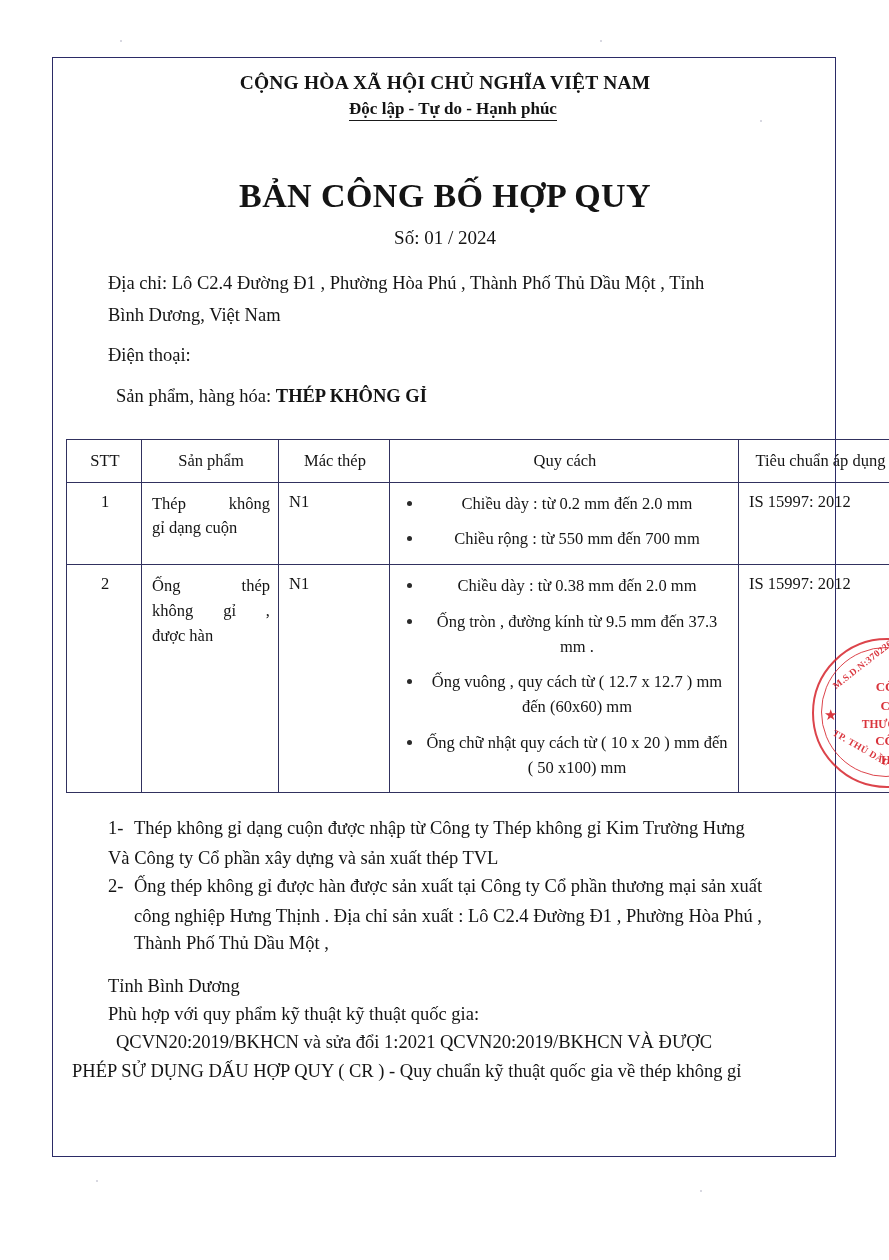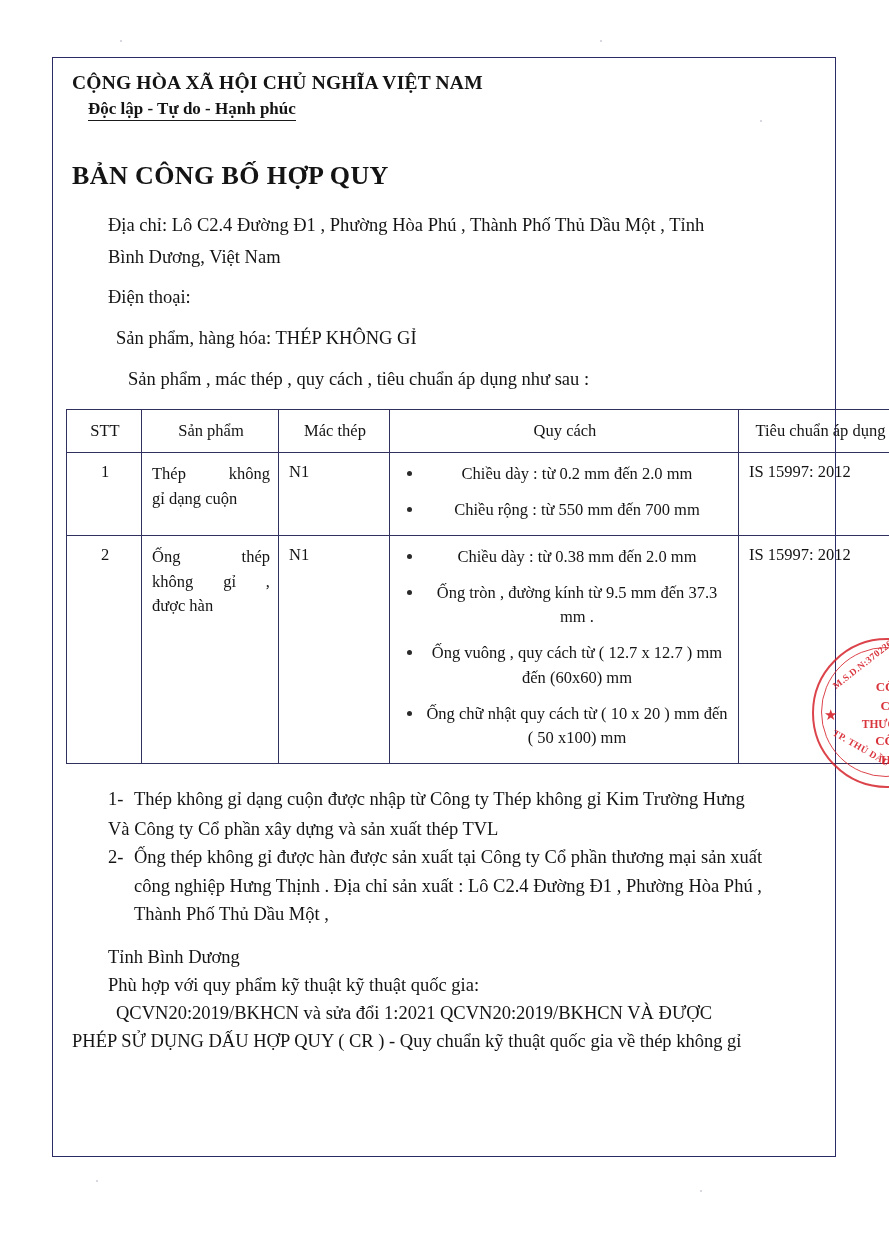--- a/index.html
+++ b/index.html
@@ -34,61 +34,61 @@
     box-sizing: border-box;
   }
 
   .content {
     position: absolute;
     left: 72px;
     top: 66px;
     width: 746px;
   }
 
-  .center { text-align: left; }
+  .center { text-align: center; }
 
   .natl-title {
     font-weight: bold;
     font-size: 19.5px;
     letter-spacing: 0.2px;
     margin: 6px 0 0 0;
   }
   .natl-sub {
     font-weight: bold;
     font-size: 17px;
     margin: 5px 0 0 16px;
     display: inline-block;
     border-bottom: 1.4px solid #1a1a1a;
     padding-bottom: 1px;
   }
 
   .doc-title {
     font-weight: bold;
-    font-size: 26px;
-    margin: 40px 0 0 0;
+    font-size: 34px;
+    margin: 56px 0 0 0;
     letter-spacing: 0.4px;
   }
   .doc-number {
     font-size: 19px;
     margin: 12px 0 0 0;
   }
 
   .body-block {
     margin-top: 20px;
     font-size: 18.5px;
     line-height: 1.55;
   }
   .body-line {
     margin: 0 0 3px 0;
   }
   .indent-1 { padding-left: 36px; }
   .indent-2 { padding-left: 44px; }
   .indent-3 { padding-left: 56px; }
 
-  .bold { font-weight: normal; }
+  .bold { font-weight: bold; }
 
   .gap-sm { height: 9px; }
 
   
   table.spec {
     border-collapse: collapse;
     width: 739px;
     margin-top: 16px;
     margin-left: -6px;
     font-size: 16.5px;
@@ -255,37 +255,37 @@
 <div class="page">
 
   <div class="sheet-border"></div>
 
   <div class="content">
 
     <div class="center">
       <div class="natl-title">CỘNG HÒA XÃ HỘI CHỦ NGHĨA VIỆT NAM</div>
       <div><span class="natl-sub">Độc lập - Tự do - Hạnh phúc</span></div>
       <div class="doc-title">BẢN CÔNG BỐ HỢP QUY</div>
+      <div class="doc-number">Số: 01 / 2024</div>
     </div>
 
     <div class="body-block">
       <div class="body-line indent-1">
         <span>Địa chỉ: </span><span>Lô C2.4 Đường Đ1 , Phường Hòa Phú , Thành Phố Thủ Dầu Một , Tỉnh</span>
       </div>
       <div class="body-line indent-1">Bình Dương, Việt Nam</div>
       <div class="gap-sm"></div>
       <div class="body-line indent-1">
         <span>Điện thoại:</span>
       </div>
       <div class="gap-sm"></div>
       <div class="body-line indent-2">
         <span>Sản phẩm, hàng hóa: </span><span class="bold">THÉP KHÔNG GỈ</span>
       </div>
       <div class="gap-sm"></div>
-      <div class="body-line indent-3">Sản phẩm , mác thép , quy cách , tiêu chuẩn áp dụng như sau :</div>
     </div>
 
     <table class="spec">
       <thead>
         <tr>
           <th class="c-stt">STT</th>
           <th class="c-prod">Sản phẩm</th>
           <th class="c-grade">Mác thép</th>
           <th class="c-spec">Quy cách</th>
           <th class="c-std">Tiêu chuẩn áp dụng</th>

